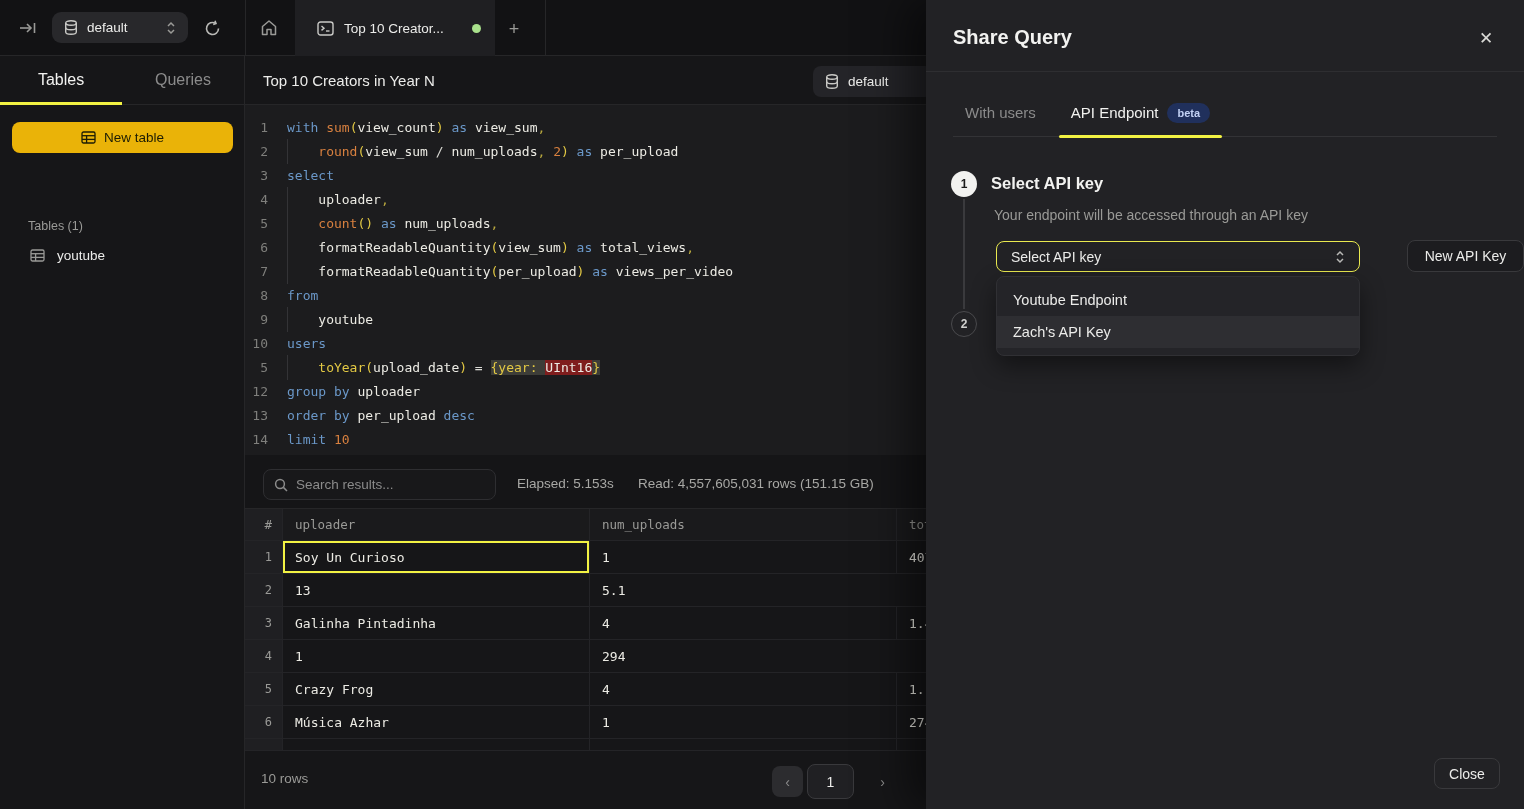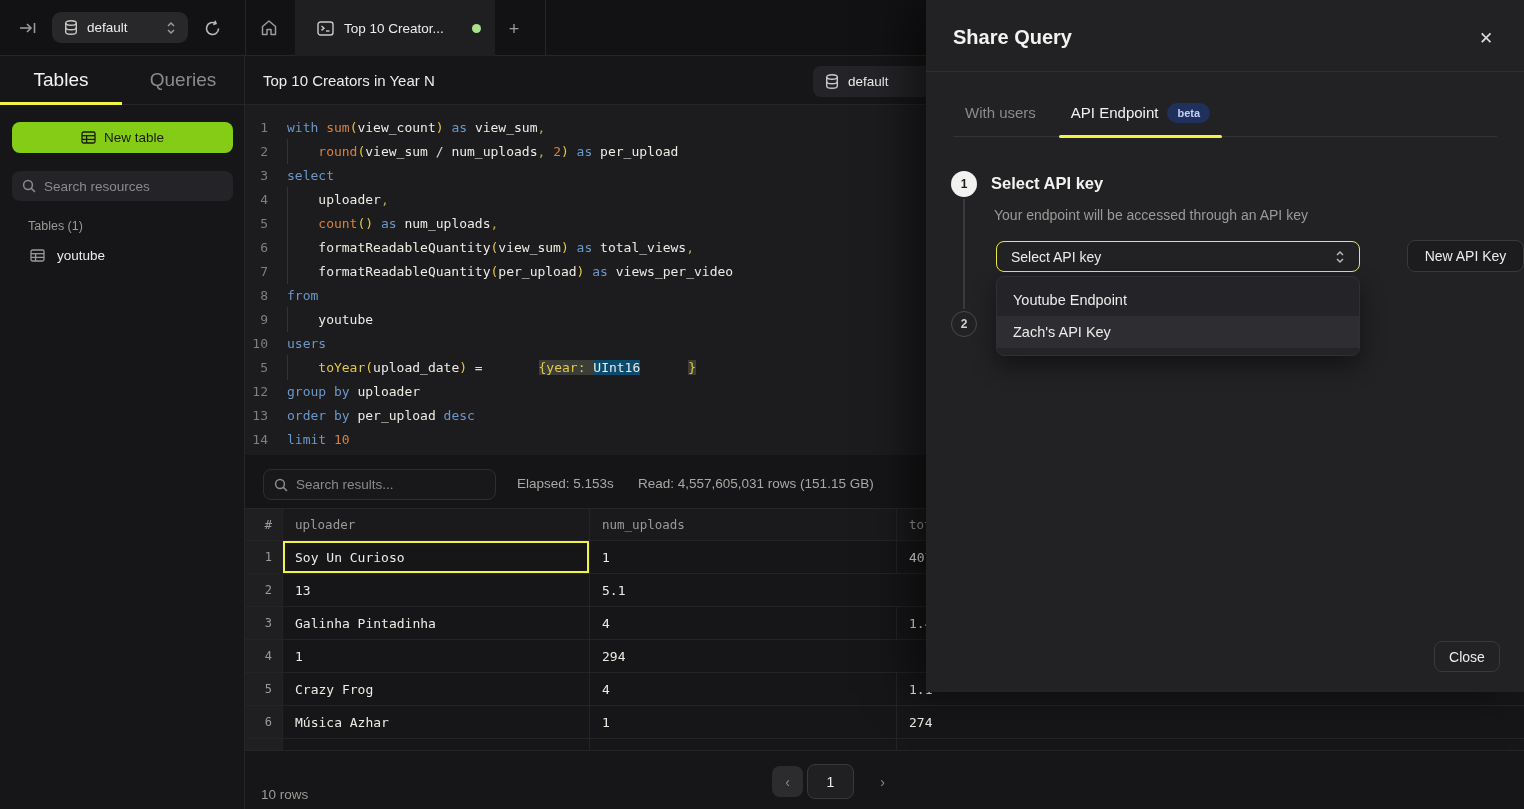--- a/index.html
+++ b/index.html
@@ -21,24 +21,24 @@
                 display:flex; align-items:center; padding:0 14px 0 22px; gap:10px; cursor:pointer; }
   #editor-tab .ttl { color:#ececea; font-size:13.5px; flex:1; white-space:nowrap; overflow:hidden; }
   #tab-dot { width:9px; height:9px; border-radius:50%; }
   #new-tab-btn { left:506px; top:21px; width:16px; height:16px; font-size:18px; line-height:14px; }
 
   
   #sidebar { position:absolute; left:0; top:56px; width:245px; height:753px;
              background:#161618; border-right:1px solid #262628; }
   #side-tabs { position:relative; height:49px; border-bottom:1px solid #262628; display:flex; }
   .side-tab { width:50%; display:flex; align-items:center; justify-content:center;
-              font-size:19px; color:#8b8b8b; cursor:pointer; position:relative; }
+              font-size:16px; color:#8b8b8b; cursor:pointer; position:relative; }
   .side-tab.active { color:#f2f2f0; }
   .side-tab.active::after { content:""; position:absolute; left:0; right:0; bottom:-1px; height:3px; background:#f2f243; }
-  #new-table-btn { position:absolute; left:12px; top:66px; width:221px; height:31px; background:#84cc16;
+  #new-table-btn { position:absolute; left:12px; top:66px; width:221px; height:31px; background:#eab308;
                    border:none; border-radius:8px; display:flex; align-items:center; justify-content:center;
                    gap:8px; color:#1c1c04; font-size:13.5px; cursor:pointer; }
   #side-search { position:absolute; left:12px; top:115px; width:221px; height:30px; background:#242428;
                  border-radius:8px; display:flex; align-items:center; padding:0 10px; gap:8px; }
   #side-search input { background:transparent; border:none; outline:none; color:#cfcfcc;
                        font-size:13.5px; width:100%; }
   #side-search input::placeholder { color:#8b8b8b; }
   #tables-label { position:absolute; left:28px; top:163px; color:#9a9a97; font-size:12.5px; }
   #table-item { position:absolute; left:20px; top:185px; width:213px; height:28px; display:flex;
                 align-items:center; gap:12px; padding-left:10px; color:#ececea; font-size:13.5px;
@@ -53,21 +53,21 @@
                  color:#ececea; font-size:13.5px; cursor:pointer; }
 
   
   #editor { position:absolute; left:0; top:49px; width:1279px; height:350px; background:#1c1c1e; }
   .code-line { display:flex; height:24px; align-items:center; font-family:"DejaVu Sans Mono",monospace; font-size:13px; }
   .code-line .ln { width:23px; text-align:right; color:#7f7f7c; flex-shrink:0; }
   .code-line .code { margin-left:19px; white-space:pre; position:relative; }
   .code-line .code.g::before { content:""; position:absolute; left:0; top:-5px; bottom:-5px; width:1px; background:#333336; }
   .kw{color:#6b98c9;} .fn{color:#d8803f;} .par{color:#e3c944;} .id{color:#ecebe4;}
   .pun{color:#b9a93f;} .num{color:#d8803f;} .op{color:#d9d9d4;}
-  .py{color:#e3c944; background:#3d3d38;margin-left:48px;} .pw{color:#ecebe4; background:#0c4a6e;text-align:center;}
+  .py{color:#e3c944; background:#3d3d38;} .pw{color:#ecebe4; background:#7f1d1d;text-align:center;}
 
   
   #results-toolbar { position:absolute; left:0; top:399px; width:1279px; height:53px; background:#151517; }
   #results-search { position:absolute; left:18px; top:14px; width:233px; height:31px; border:1px solid #2e2e31;
                     border-radius:8px; display:flex; align-items:center; padding:0 10px; gap:8px; background:#18181a; }
   #results-search input { background:transparent; border:none; outline:none; color:#cfcfcc; font-size:13.5px; width:100%; }
   #results-search input::placeholder { color:#8b8b8b; }
   #elapsed { position:absolute; left:272px; top:21px; color:#a8a8a5; font-size:13.5px; }
   #read-stats { position:absolute; left:393px; top:21px; color:#a8a8a5; font-size:13.5px; }
 
@@ -84,31 +84,31 @@
   .trow.thead { height:33px; background:#1a1a1c; border-top:1px solid #262628; }
   .trow.thead .c0 { background:#1f1f22; }
   .trow.thead div { color:#9a9a97 !important; font-size:12.5px; }
   .trow .c1.sel::after { content:""; position:absolute; inset:0; border:2px solid #f2f243; pointer-events:none; }
   .trow.stub { height:11px; border-bottom:none; }
   .trow.stub > div { border-right:1px solid #242427; }
 
   
   #results-footer { position:absolute; left:0; top:694px; width:1279px; height:59px; background:#161618;
                     border-top:1px solid #242427; }
-  #row-count { position:absolute; left:16px; top:20px; color:#9a9a97; font-size:13.5px;margin-top:16px; }
+  #row-count { position:absolute; left:16px; top:20px; color:#9a9a97; font-size:13.5px; }
   #page-prev { position:absolute; left:527px; top:15px; width:31px; height:31px; background:#2c2c2f;
                border:none; border-radius:8px; color:#8b8b8b; font-size:14px; cursor:pointer; }
   #page-box { position:absolute; left:562px; top:13px; width:47px; height:35px; background:#202023;
               border:1px solid #39393c; border-radius:8px; color:#ececea; font-size:14px;
               display:flex; align-items:center; justify-content:center; cursor:pointer; }
   #page-next { position:absolute; left:622px; top:15px; width:31px; height:31px; background:transparent;
                border:none; color:#8b8b8b; font-size:14px; cursor:pointer; }
 
   
-  #modal { position:absolute; left:926px; top:0; width:598px; height:692px; background:#222225;
+  #modal { position:absolute; left:926px; top:0; width:598px; height:809px; background:#222225;
            z-index:100; box-shadow:-18px 0 40px rgba(0,0,0,0.5); }
   #modal-title { position:absolute; left:27px; top:26px; color:#f2f2f0; font-size:20px; font-weight:bold; }
   #modal-close-x { position:absolute; right:28px; top:28px; width:20px; height:20px; color:#d9d9d6;
                    font-size:17px; display:flex; align-items:center; justify-content:center; cursor:pointer; }
   #modal-hdiv { position:absolute; left:0; top:71px; width:598px; height:1px; background:#2e2e31; }
   #modal-tabs { position:absolute; left:27px; top:89px; width:544px; height:48px; display:flex;
                 border-bottom:1px solid #333336; }
   .m-tab { display:flex; align-items:center; gap:9px; padding:0 12px; font-size:15px; color:#8b8b8b;
            cursor:pointer; position:relative; }
   .m-tab.active { color:#f2f2f0; }
@@ -203,29 +203,20 @@
     <span>
       <svg width="15" height="13" viewBox="0 0 15 13" fill="none" stroke="#1c1c04" stroke-width="1.3">
         <rect x="1" y="1" width="13" height="11" rx="1.5"></rect>
           <line x1="1" y1="4.7" x2="14" y2="4.7"></line>
         <line x1="1" y1="8.4" x2="14" y2="8.4"></line>
           <line x1="5.6" y1="4.7" x2="5.6" y2="12"></line>
       </svg>
     </span>
     <span>New table</span>
   </button>
-  <div id="side-search">
-    <span>
-      <svg width="14" height="14" viewBox="0 0 14 14" fill="none" stroke="#8b8b8b" stroke-width="1.5">
-        <circle cx="6" cy="6" r="4.4"></circle>
-          <line x1="9.4" y1="9.4" x2="13" y2="13"></line>
-      </svg>
-    </span>
-    <input placeholder="Search resources" style="">
-  </div>
   <div id="tables-label">Tables (1)</div>
   <div id="table-item">
     <span>
       <svg width="15" height="13" viewBox="0 0 15 13" fill="none" stroke="#9a9a97" stroke-width="1.3">
         <rect x="1" y="1" width="13" height="11" rx="1.5"></rect>
           <line x1="1" y1="4.7" x2="14" y2="4.7"></line>
         <line x1="1" y1="8.4" x2="14" y2="8.4"></line>
           <line x1="5.6" y1="4.7" x2="5.6" y2="12"></line>
       </svg>
     </span>

